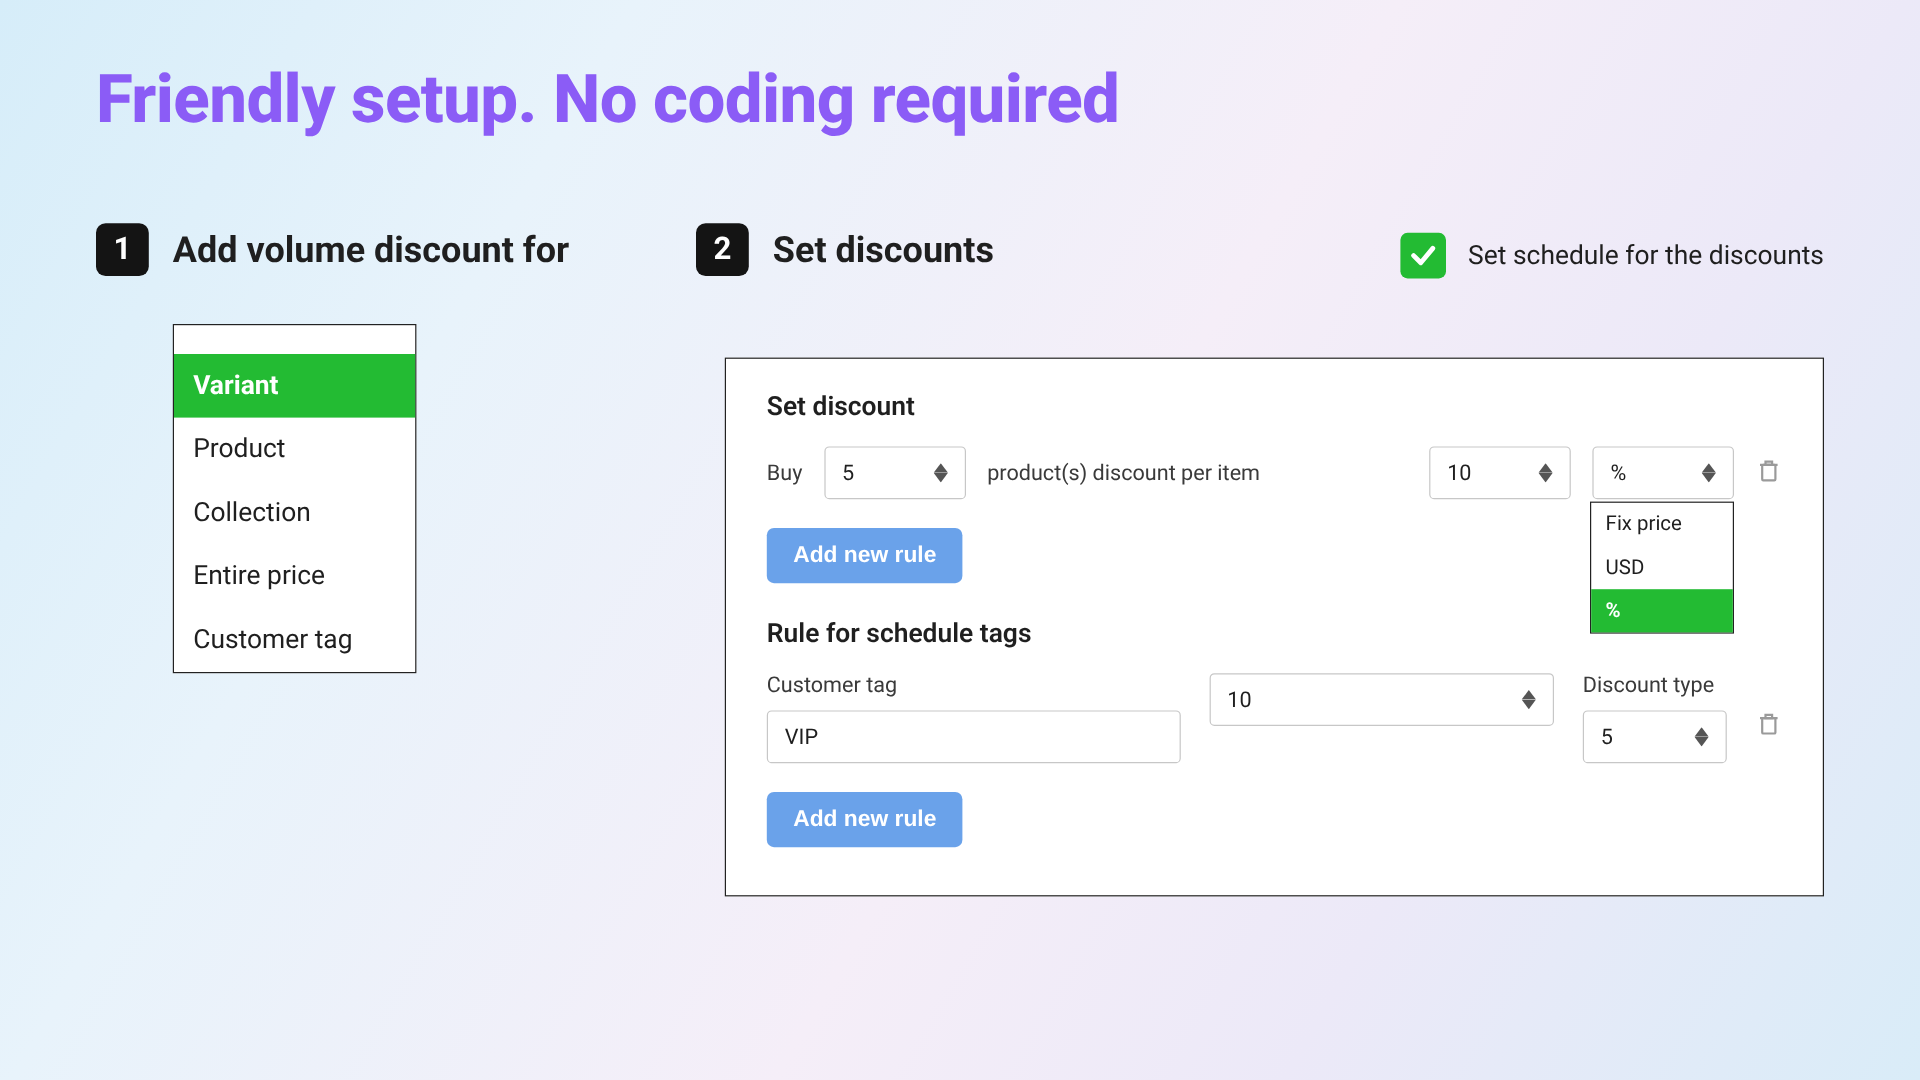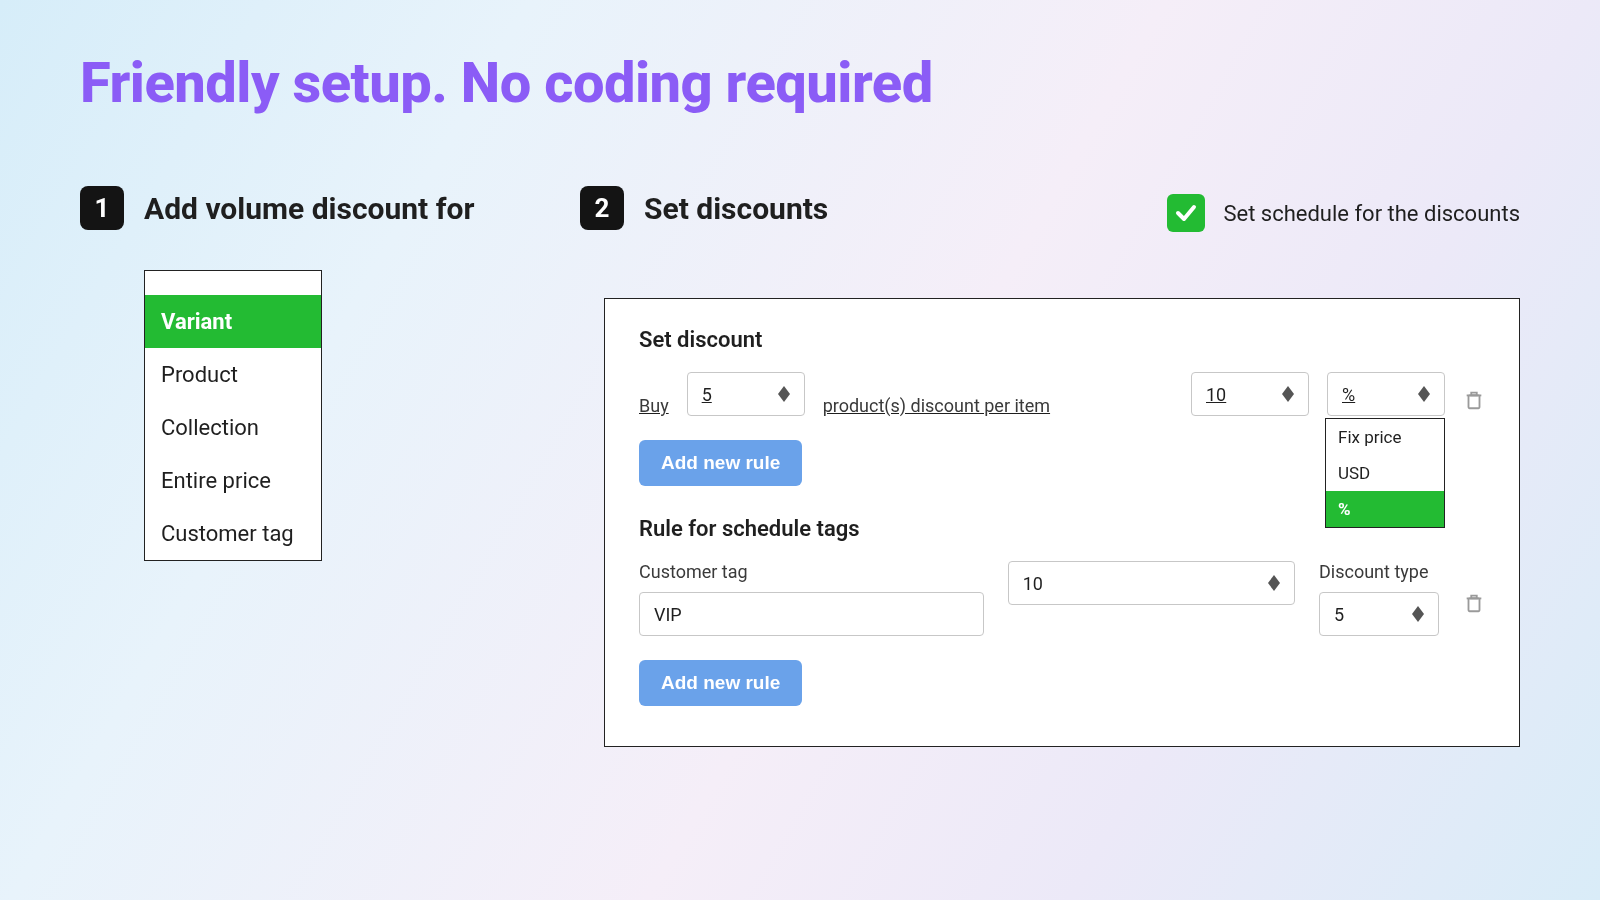--- a/index.html
+++ b/index.html
@@ -22,40 +22,40 @@
   .step-header { display: flex; align-items: center; gap: 20px; margin-bottom: 40px; }
   .badge {
     background: #141414; color: #fff; width: 44px; height: 44px; border-radius: 8px;
     display: flex; align-items: center; justify-content: center; font-size: 26px; font-weight: 700;
   }
   .step-title { font-size: 30px; font-weight: 700; color: #1f1f1f; }
   .col1 { width: 430px; }
   .col2 { flex: 1; position: relative; }
 
   .scope-list {
-    width: 178px; background: #fff; border: 1px solid #222; margin-left: 64px; padding-top: 24px;
+    width: 203px; background: #fff; border: 1px solid #222; margin-left: 64px; padding-top: 24px;
   }
   .scope-item { padding: 14px 16px; font-size: 22px; color: #1f1f1f; cursor: pointer; }
   .scope-item.selected { background: #23bb33; color: #fff; font-weight: 700; }
 
   .schedule-row {
     position: absolute; right: 0; top: 8px; display: flex; align-items: center; gap: 18px;
   }
   .check-box {
     width: 38px; height: 38px; background: #23bb33; border-radius: 6px;
     display: flex; align-items: center; justify-content: center;
   }
   .check-box svg { width: 24px; height: 24px; }
   .schedule-text { font-size: 22px; color: #1f1f1f; }
 
   .panel {
     background: #fff; border: 1px solid #222; padding: 28px 34px 40px 34px; margin-top: 68px; margin-left: 24px;
   }
   .section-title { font-size: 22px; font-weight: 600; margin-bottom: 20px; }
-  .row { display: flex; align-items: flex-end; gap: 18px; margin-bottom: 24px; position: relative; text-decoration: underline; }
+  .row { display: flex; align-items: center; gap: 18px; margin-bottom: 24px; position: relative; }
   .lbl { font-size: 18px; color: #3a3a3a; }
   .field-label { font-size: 18px; color: #3a3a3a; margin-bottom: 10px; }
   .cols3 { display: flex; gap: 24px; margin-bottom: 24px; align-items: flex-start; }
 
   .input, .spin {
     border: 1px solid #c7c7c7; border-radius: 4px; height: 44px; background: #fff;
     font-size: 18px; padding: 0 14px; display: flex; align-items: center; justify-content: space-between; gap: 8px;
   }
   .spin { position: relative; }
   .spin .val { flex: 1; }

